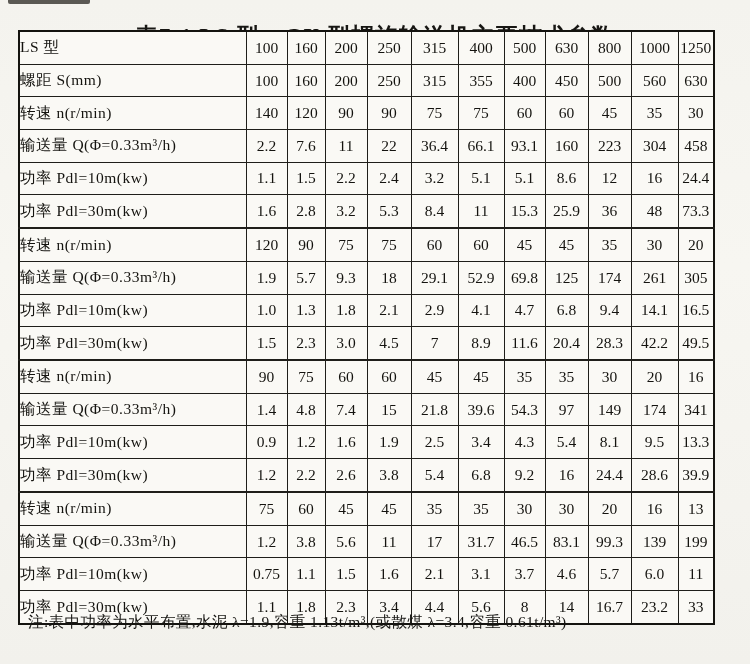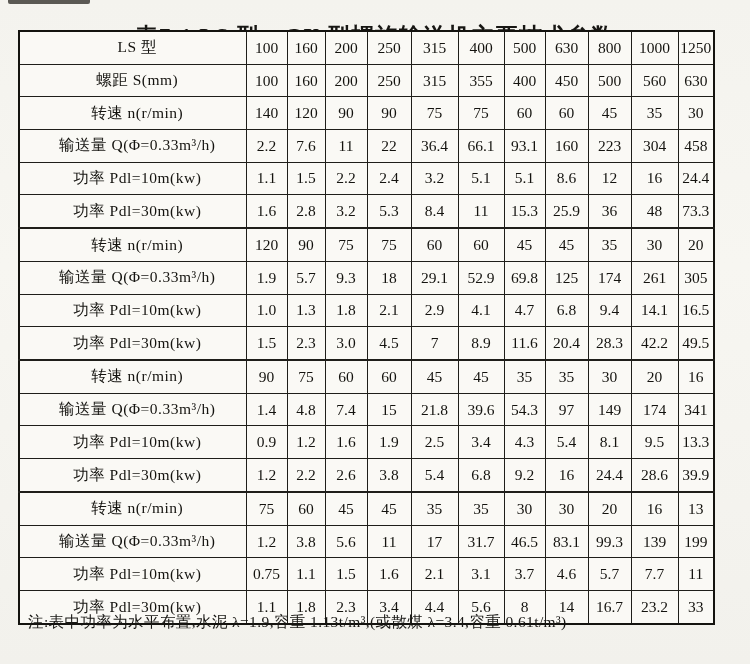--- a/index.html
+++ b/index.html
@@ -32,21 +32,21 @@
     border:2.5px solid #14130f;
     background: #faf9f5;
   }
   .params th, .params td {
     border:1.5px solid #1f1e1a;
     font-size:15.5px; font-weight:normal;
     padding:0; overflow:hidden; white-space:nowrap;
     color:#14130f;
   }
   .params th.row-label {
-    text-align:center; padding-left:9px; letter-spacing:0.5px;
+    text-align:left; letter-spacing:0.5px;
   }
   .params td.cell { text-align:center; }
   .params tr.group-start th, .params tr.group-start td {
     border-top-width:2.5px;
   }
   .note {
     position:absolute; top:612px; left:28px; width:710px;
     font-size:15.5px; letter-spacing:0.4px; white-space:nowrap;
   }
 </style>
@@ -300,21 +300,21 @@
           <th class="row-label">功率 Pdl=10m(kw)</th>
           <td class="cell">0.75</td>
           <td class="cell">1.1</td>
           <td class="cell">1.5</td>
           <td class="cell">1.6</td>
           <td class="cell">2.1</td>
           <td class="cell">3.1</td>
           <td class="cell">3.7</td>
           <td class="cell">4.6</td>
           <td class="cell">5.7</td>
-          <td class="cell">7.7</td>
+          <td class="cell">6.0</td>
           <td class="cell">11</td>
         </tr>
         <tr>
           <th class="row-label">功率 Pdl=30m(kw)</th>
           <td class="cell">1.1</td>
           <td class="cell">1.8</td>
           <td class="cell">2.3</td>
           <td class="cell">3.4</td>
           <td class="cell">4.4</td>
           <td class="cell">5.6</td>

